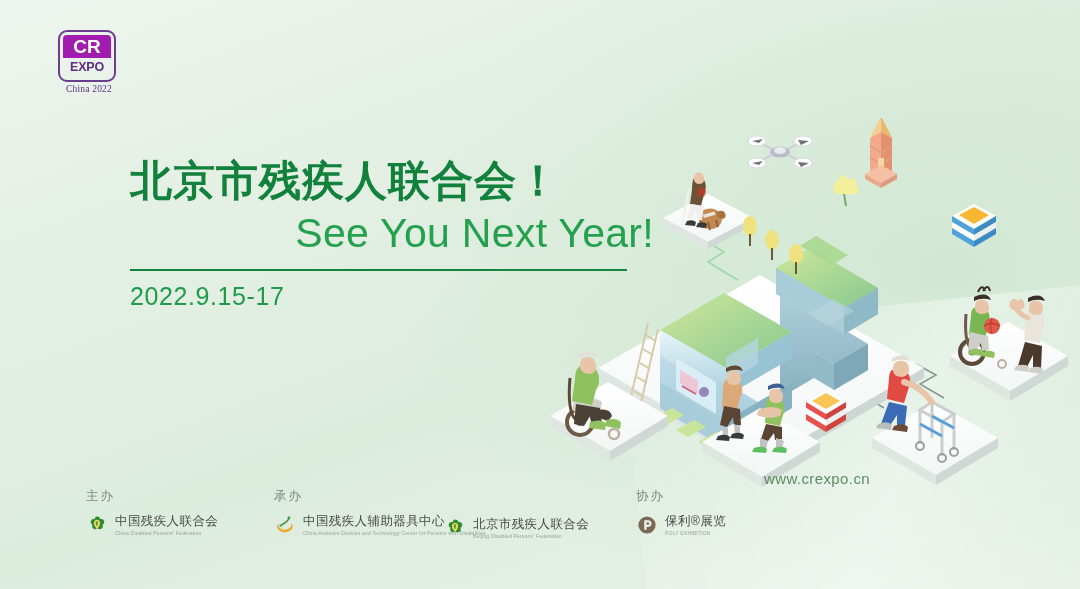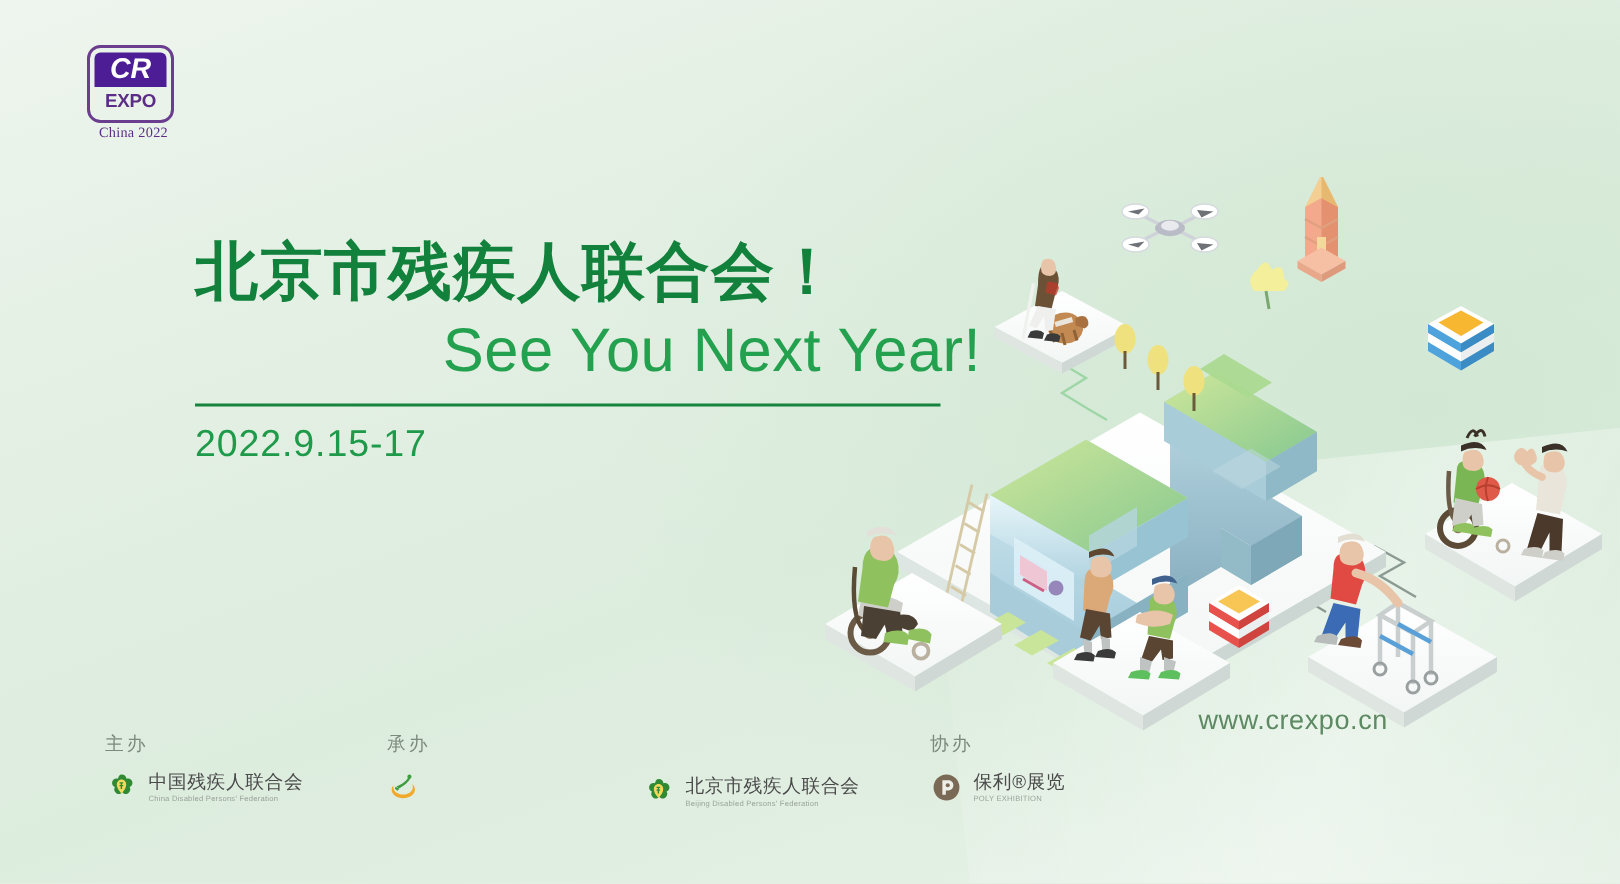--- a/index.html
+++ b/index.html
@@ -30,22 +30,22 @@
   
   #header { position:absolute; left:58px; top:30px; display:flex; align-items:center; gap:12px; }
 
   .cr-badge { width:62px; }
   .cr-box {
     width:58px; height:52px; border:2px solid #6a3d8f; border-radius:9px;
     padding:3px; background:#e9f3e9;
   }
   .cr-inner { width:100%; height:100%; display:flex; flex-direction:column; }
   .cr-top {
-    flex:1.05; background:#4c1d95; border-radius:4px 4px 0 0;
-    display:flex; align-items:center; justify-content:center;font-style:italic;
+    flex:1.05; background:#a21caf; border-radius:4px 4px 0 0;
+    display:flex; align-items:center; justify-content:center;
   }
   .cr-top span {
     color:#ffffff; font-weight:bold; font-size:19px; letter-spacing:0px; line-height:1;
     font-family:"Liberation Sans", sans-serif;
   }
   .cr-bot { flex:.85; display:flex; align-items:center; justify-content:center; }
   .cr-bot span {
     color:#5c2d87; font-weight:bold; font-size:12.5px; letter-spacing:-.2px; line-height:1;
   }
   .cr-sub {
@@ -68,27 +68,27 @@
     color:#24a14e; font-size:41px; letter-spacing:.3px; line-height:1.15;
     text-align:right; margin-top:7px; padding-right:6px; white-space:nowrap;
   }
   #rule { height:2.5px; background:#16833e; margin-top:11px; width:497px; }
   #subline { margin-top:11px; display:flex; align-items:baseline; white-space:nowrap; }
   #sub-date { color:#1f9a4a; font-size:25px; letter-spacing:.6px; }
   #sub-place { color:#3a3a3a; font-size:23px; letter-spacing:1.2px; }
 
   
   #site-url {
-    position:absolute; left:799px; top:470px;
-    color:#5d8a63; font-size:18px; letter-spacing:.4px;
+    position:absolute; left:764px; top:470px;
+    color:#5d8a63; font-size:15px; letter-spacing:.4px;
   }
 
   
   #footer { position:absolute; left:0; top:488px; width:1080px; height:70px; }
-  .spon-group { position:absolute; }
+  .spon-group { position:absolute;margin-left:16px; }
   .spon-role { color:#7c8a7d; font-size:12.5px; letter-spacing:2px; margin-bottom:9px; }
   .spon-row { display:flex; align-items:center; gap:7px; }
   .spon-txt { display:flex; flex-direction:column; }
   .spon-cn { color:#4a4a4a; font-size:12.5px; letter-spacing:.4px; line-height:1.15; white-space:nowrap; }
   .spon-en { color:#9aa39a; font-size:5.1px; letter-spacing:.15px; line-height:1.2; margin-top:1.5px; white-space:nowrap; }
 
   .mark { width:22px; height:22px; flex:0 0 22px; }
 
   
   #scene { position:absolute; left:548px; top:118px; width:532px; height:370px; }
@@ -444,20 +444,24 @@
       <div class="spon-role">承办</div>
       <div class="spon-row">
         <span class="mark">
           <svg viewBox="0 0 24 24" width="22" height="22">
             <path d="M3.4 13.5c0 3.6 3.6 6.3 8.3 6.3 4.7 0 8.6-2.7 8.6-6.3 0-1.6-.8-3-2.1-4 .4.7.6 1.5.6 2.3 0 3-3.2 5.3-7.1 5.3S4.6 14.8 4.6 11.8c0-.4 0-.8.1-1.2-.8.8-1.3 1.8-1.3 2.9Z" fill="#f0a92c"></path>
             <path d="M16.4 3.1c-.6 1.5-1.9 3.3-3.6 4.8-2.2 1.9-4.5 3-5.9 3.2l1.5 1.6c1.6-.6 3.6-1.8 5.4-3.4 1.8-1.6 3-3.3 3.5-4.7Z" fill="#3f9d3f"></path>
             <circle cx="16.3" cy="4.1" r="1.5" fill="#3f9d3f"></circle>
             <path d="M6.3 11.4 9 12.9l-1.4 1.4-1.9-1.4Z" fill="#3f9d3f"></path>
           </svg>
         </span>
+        <span class="spon-txt">
+          <span class="spon-cn">中国残疾人辅助器具中心</span>
+          <span class="spon-en">China Assistive Devices and Technology Center for Persons with Disabilities</span>
+        </span>
       </div>
     </div>
 
     <div class="spon-group" style="left:428px; top:29px;">
       <div class="spon-row">
         <span class="mark">
           <svg viewBox="0 0 24 24" width="22" height="22">
             <path d="M12 2.6c2.2 0 3.6 1.5 3.6 3.1 1.6-.7 3.5 0 4.2 1.9.6 1.9-.4 3.5-1.9 4 .9 1.4.6 3.4-1 4.5-1.6 1.1-3.4.6-4.3-.7-.9 1.3-2.8 1.8-4.4.7-1.6-1.1-1.9-3.1-1-4.5-1.5-.5-2.5-2.1-1.9-4C6 5.7 7.9 5 9.5 5.7 9.5 4.1 10.8 2.6 12 2.6Z" fill="#2f8a33"></path>
             <path d="M12 6.2c1.9 0 3.4 1.6 3.4 3.7 0 2.6-2.1 5.2-3.4 6.5-1.3-1.3-3.4-3.9-3.4-6.5 0-2.1 1.5-3.7 3.4-3.7Z" fill="#f2d85c"></path>
             <path d="M10.6 8.6h2.6M10.6 10.6h2.6M11.9 8.6v4.4" stroke="#2f8a33" stroke-width="1" fill="none"></path>

